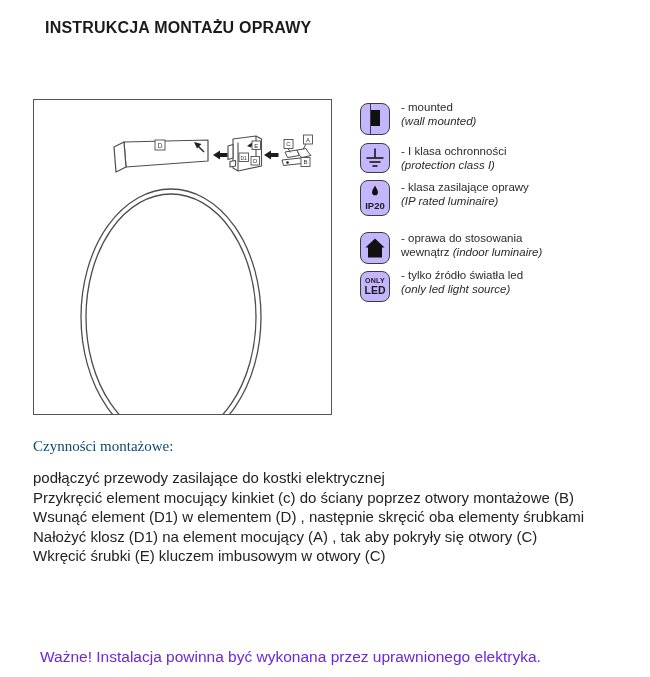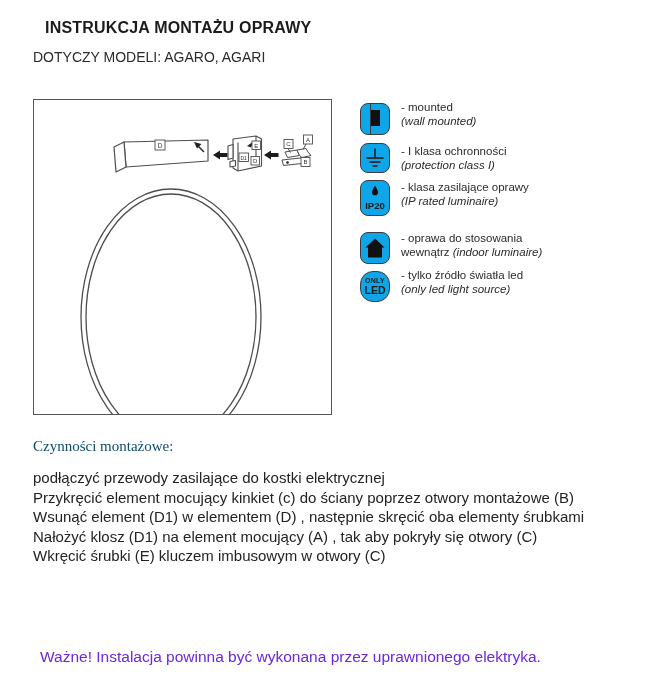--- a/index.html
+++ b/index.html
@@ -13,41 +13,40 @@
   .hdr .sub{margin:1px 0 0 0;font-size:14px;color:#2a2a2a;}
   
   .frame{
     position:absolute;left:33px;top:99px;width:299px;height:316px;
     border:1px solid #555;box-sizing:border-box;overflow:hidden;background:#fff;
   }
   .frame svg{display:block;}
   
   .icon-frame{
     position:absolute;left:360px;width:28px;box-sizing:content-box;
-    border:1.6px solid #3c3c3c;border-radius:8px;background:#0ea5e9;
+    border:1.6px solid #3c3c3c;border-radius:8px;background:#c4b5fd;
   }
   .wallline{position:absolute;left:9px;top:0;width:0;height:100%;border-left:1.4px solid #3c3c3c;}
   .wallrect{position:absolute;left:10px;top:6px;width:9px;height:16px;background:#111;}
   .onlyled{display:flex;flex-direction:column;align-items:center;justify-content:center;height:100%;}
   .onlyled .l1{font-size:7px;font-weight:bold;letter-spacing:.3px;color:#1b1b1b;line-height:8px;}
   .onlyled .l2{font-size:10.5px;font-weight:bold;color:#1b1b1b;line-height:11px;}
   .icon-label{position:absolute;left:401px;font-size:11.5px;line-height:13.5px;color:#2b2b2b;white-space:nowrap;}
   .icon-label .en{font-style:italic;}
   
   .instr-h{position:absolute;left:33px;top:438px;font-size:15px;color:#0c4a6e;font-family:Liberation Serif, serif;}
   .steps{position:absolute;left:33px;top:468px;font-size:15px;line-height:19.5px;color:#232323;white-space:nowrap;}
   
   .warn{position:absolute;left:40px;top:648px;font-size:15.5px;color:#6d28d9;white-space:nowrap;}
 </style>
 </head>
 <body>
 
 <div class="hdr">
   <h1>INSTRUKCJA MONTAŻU OPRAWY</h1>
-  <div class="sub">DOTYCZY MODELI: AGARO, AGARI</div>
 </div>
 
 <div class="frame">
   <svg width="297" height="314" viewBox="0 0 297 314">
 
     <g fill="none" stroke="#4d4d4d" stroke-width="1.3">
       <ellipse cx="137" cy="217" rx="90" ry="128"></ellipse>
       <ellipse cx="137" cy="217" rx="85" ry="123"></ellipse>
     </g>
 
@@ -153,21 +152,21 @@
   <svg width="28" height="30" viewBox="0 0 28 30">
     <polygon points="14,5.5 23.5,14.5 4.5,14.5" fill="#111"></polygon>
     <rect x="7" y="13" width="14" height="11.5" fill="#111"></rect>
   </svg>
 </div>
 <div class="icon-label" style="top:232px;">
   <span>- oprawa do stosowania</span><br>
   <span>wewnątrz</span>&nbsp;<span class="en">(indoor luminaire)</span>
 </div>
 
-<div class="icon-frame" style="top:271px;height:29px;border-radius:13px;">
+<div class="icon-frame" style="top:271px;height:29px;">
   <div class="onlyled">
     <div class="l1">ONLY</div>
     <div class="l2">LED</div>
   </div>
 </div>
 <div class="icon-label" style="top:269px;">
   <span>- tylko źródło światła led</span><br>
   <span class="en">(only led light source)</span>
 </div>
 

